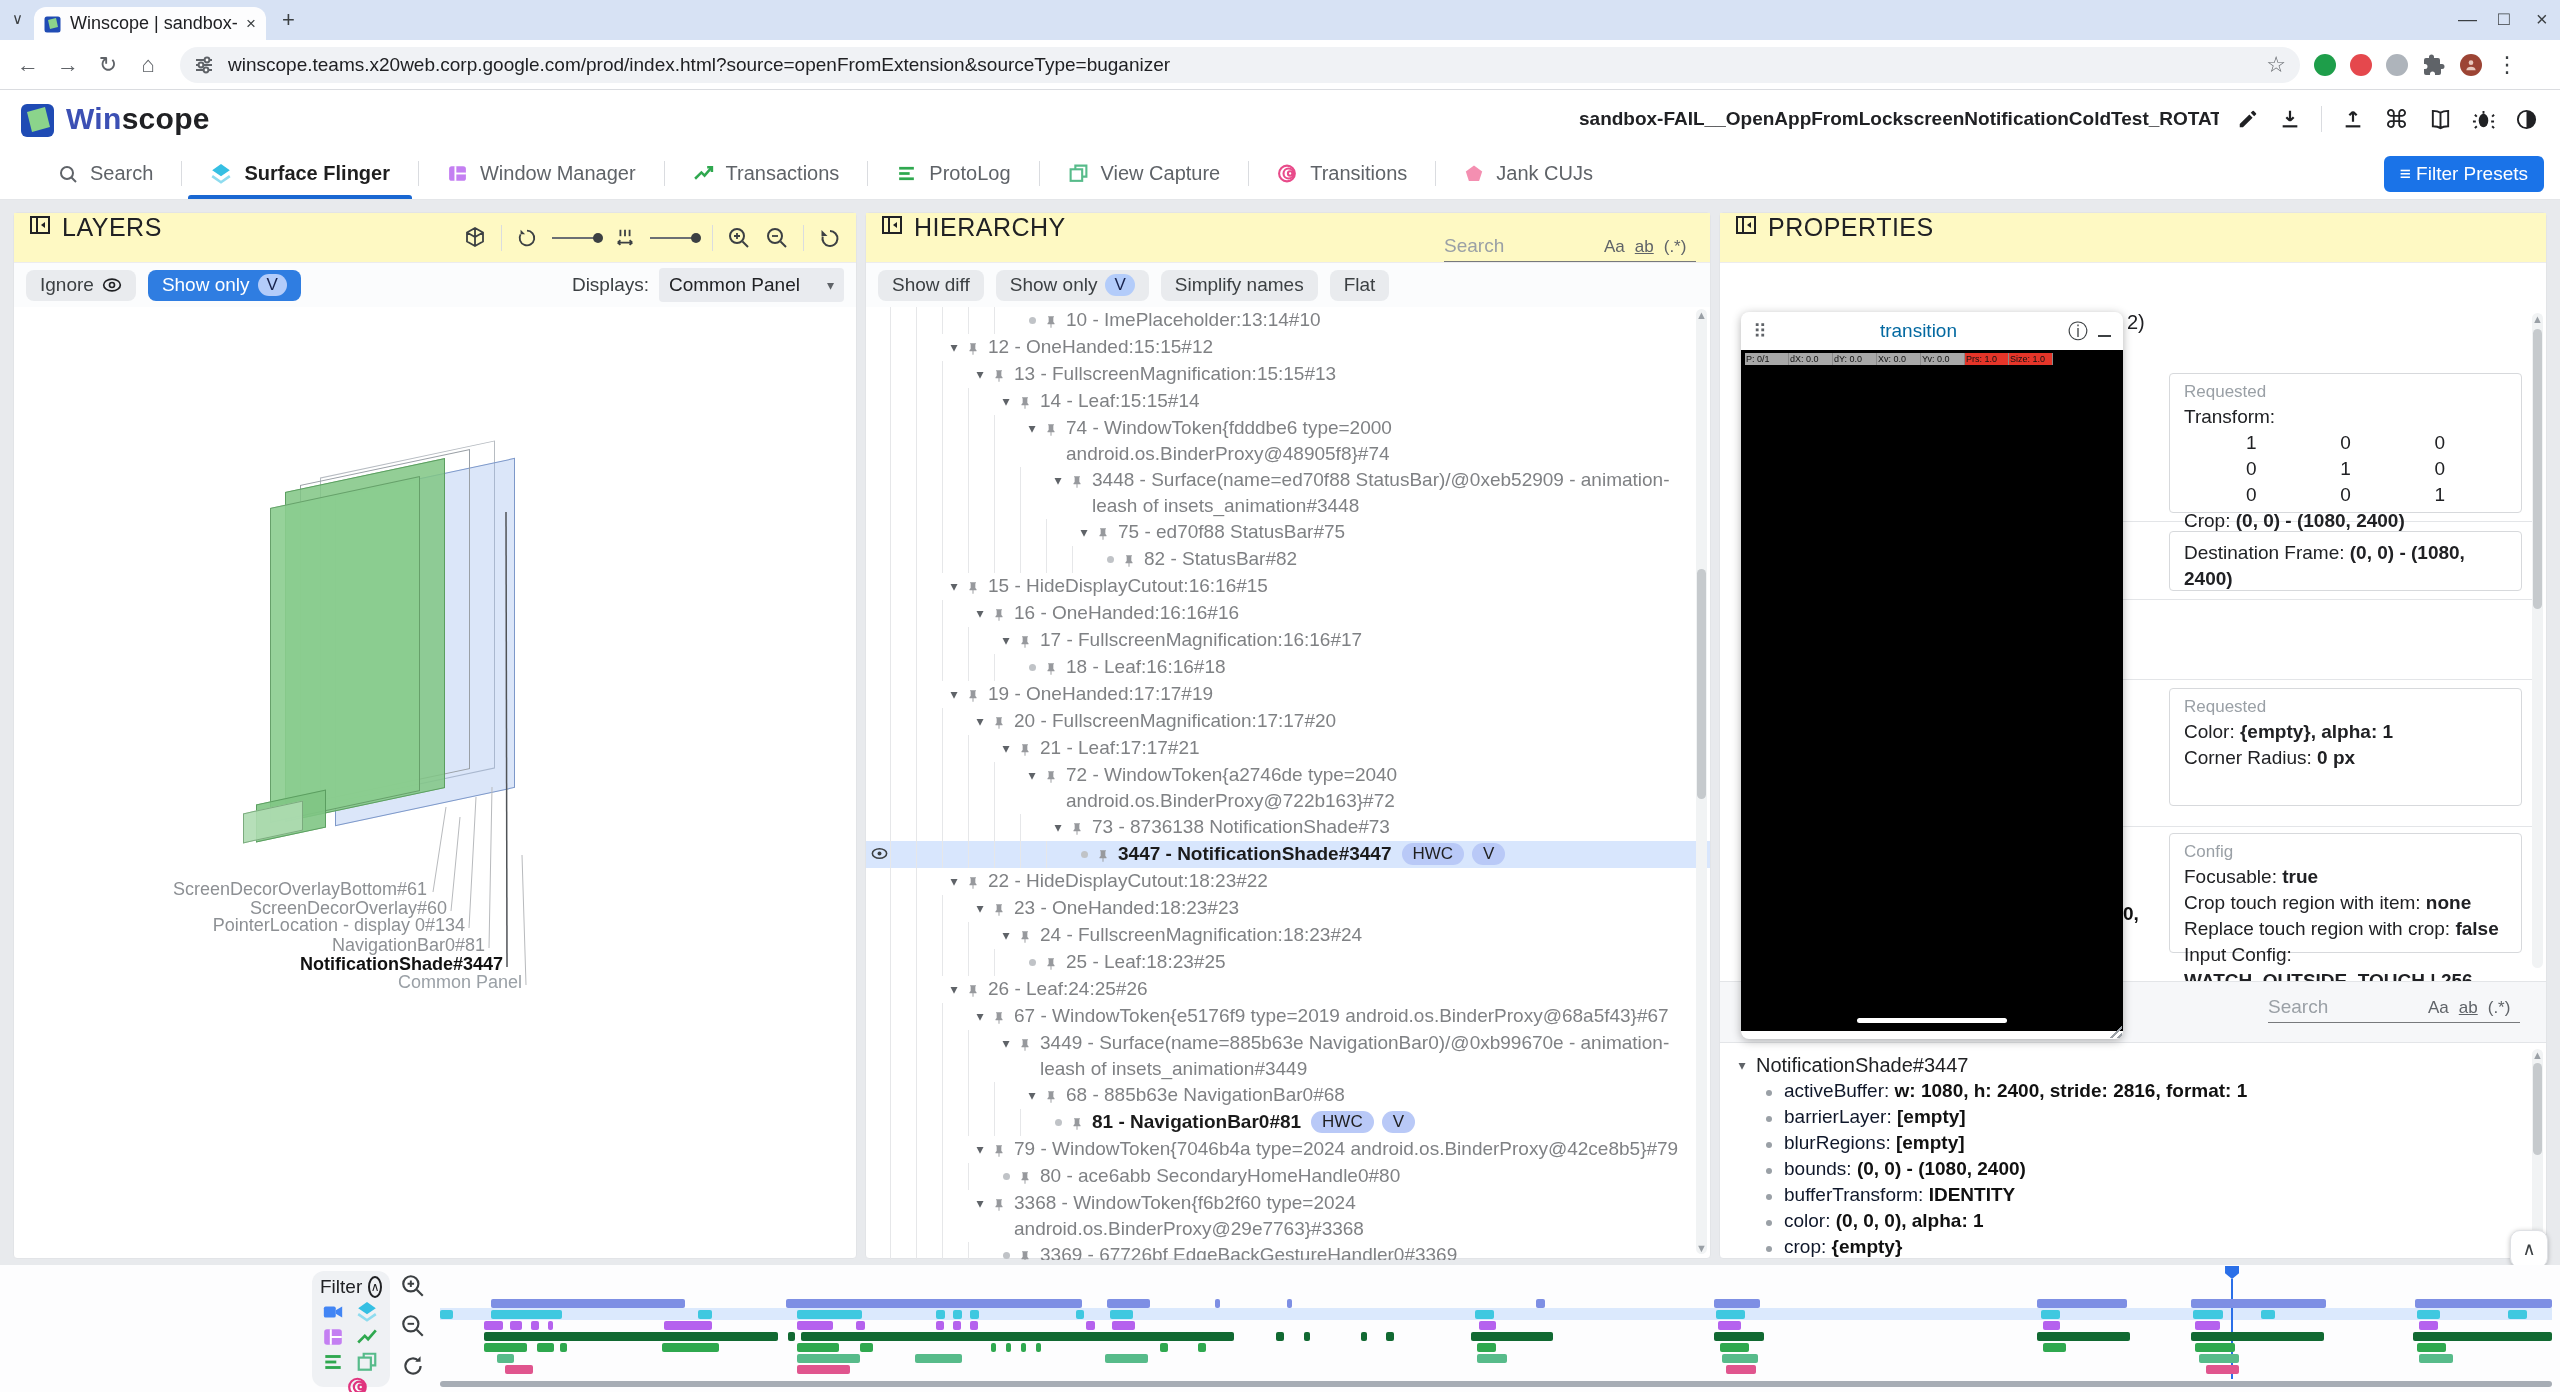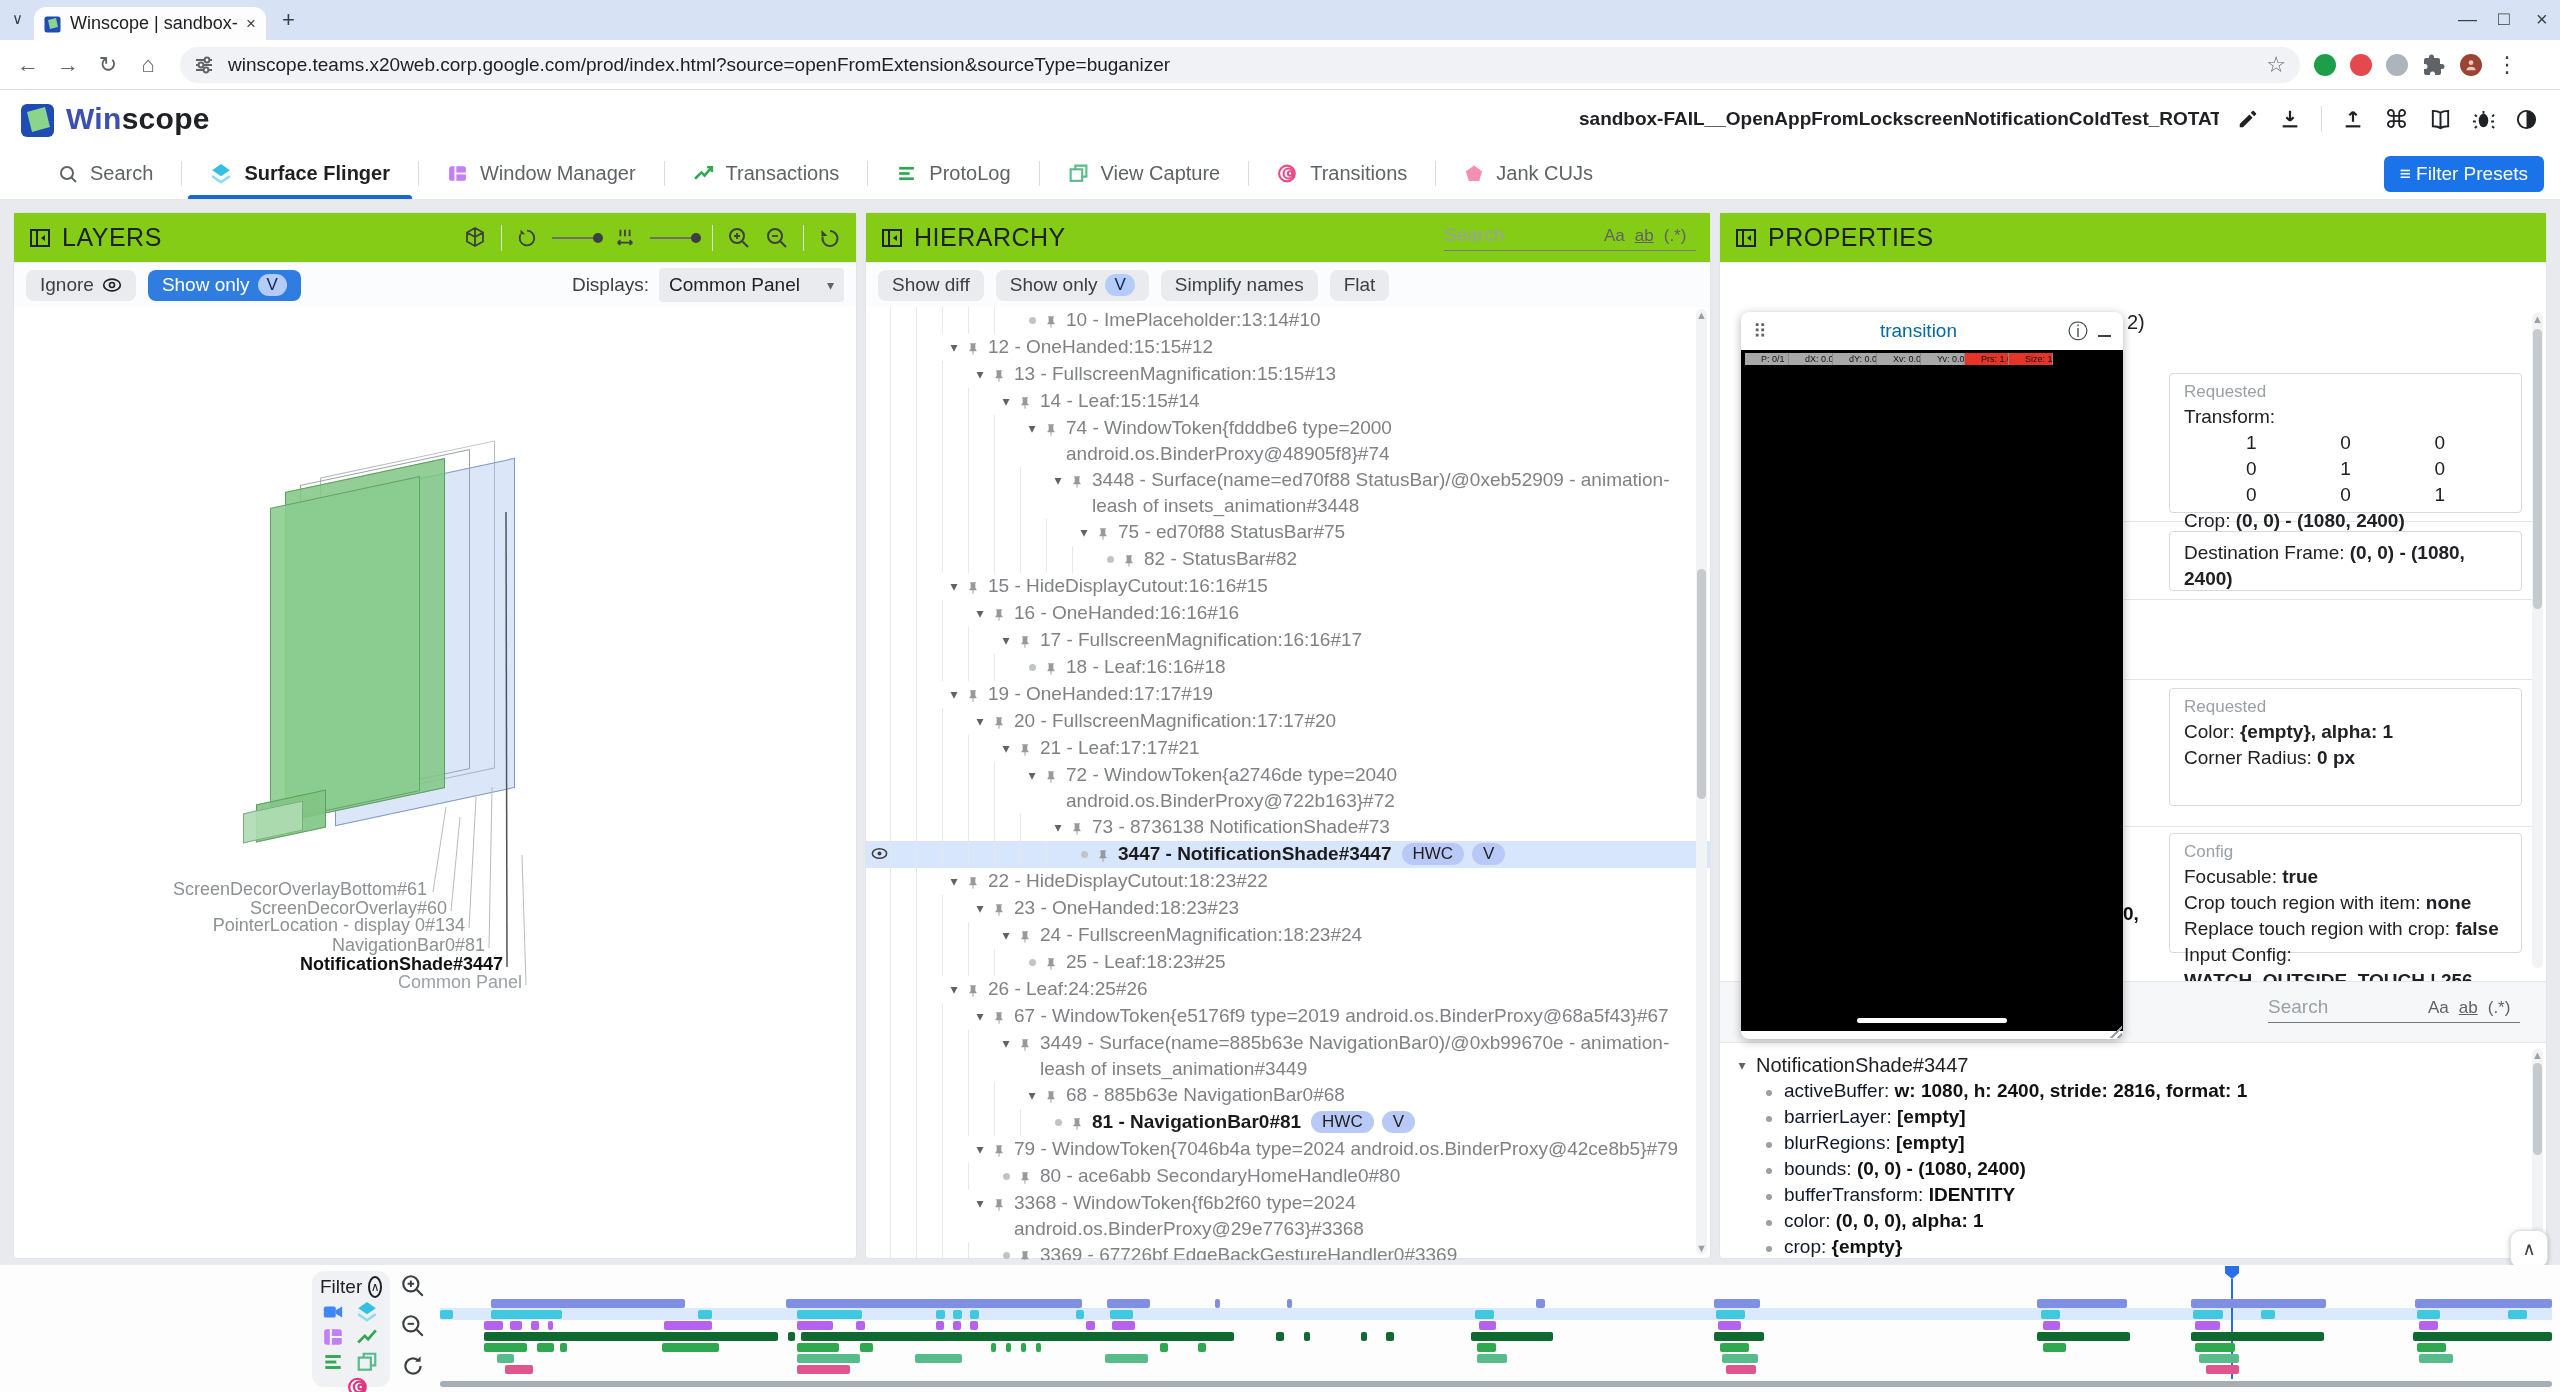--- a/index.html
+++ b/index.html
@@ -25,21 +25,21 @@
   .hact{display:flex;align-items:center;gap:20px;margin:0 22px 0 18px;}
   .hact svg,.hact span{flex:none;}
   
   .ntabs{position:absolute;left:0;top:148px;width:2560px;height:52px;background:#fff;display:flex;align-items:stretch;padding-left:30px;border-bottom:1px solid #e4e6e9;}
   .ntab{position:relative;display:flex;align-items:center;gap:12px;padding:0 28px;font-size:20px;color:#5f6368;}
   .ntab.active{color:#1f1f1f;font-weight:600;}
   .ntab.active::after{content:"";position:absolute;left:6px;right:6px;bottom:0;height:4px;background:#1967d2;border-radius:3px 3px 0 0;}
   .tsep{width:1px;background:#dadce0;margin:13px 0;}
   
   .panel{position:absolute;top:212px;height:1047px;background:#fff;border:1px solid #e2e4e7;border-radius:4px;}
-  .phead{height:50px;display:flex;align-items:center;background:#84cc16;border-bottom:1px solid #ececee;padding:0 14px;gap:10px;}
+  .phead{height:50px;display:flex;background:#fef9c3;border-bottom:1px solid #ececee;padding:0 14px;gap:10px;}
   .ptitle{font-size:25px;font-weight:500;color:#202124;letter-spacing:.5px;}
   .ptool{height:44px;display:flex;align-items:center;background:#fbfcfd;padding:0 12px;gap:12px;}
   .chip{height:31px;display:flex;align-items:center;gap:8px;background:#e9ebee;border-radius:8px;padding:0 14px;font-size:19px;color:#3c4043;white-space:nowrap;}
   .chip.blue{background:#2f7de1;color:#fff;}
   .vbadge{background:#b3ccfa;color:#17224d;border-radius:11px;padding:0 9px;font-size:17px;height:22px;line-height:22px;}
   .sep{width:1px;height:26px;background:#dadce0;}
   .slider{width:48px;height:2px;background:#6b6f73;position:relative;}
   .slider .knob{position:absolute;right:-3px;top:-4px;width:10px;height:10px;border-radius:50%;background:#3c4043;}
   .searchwrap{display:flex;align-items:flex-end;gap:10px;border-bottom:1px solid #77797c;padding-bottom:4px;}
   .searchwrap input{border:none;outline:none;background:transparent;font-size:19px;color:#202124;width:150px;font-family:"Liberation Sans",sans-serif;}
@@ -73,21 +73,21 @@
   .pitem{display:flex;align-items:flex-start;min-height:26px;font-size:19px;}
   .pdot{width:6px;height:6px;border-radius:50%;background:#9aa0a6;margin:10px 12px 0 6px;flex:none;}
   .pkey{color:#0f172a;white-space:pre;}
   .pval{color:#111;font-weight:700;}
   
   .tcard{position:absolute;left:21px;top:49px;width:382px;height:727px;background:#fff;border-radius:8px;box-shadow:0 2px 10px rgba(0,0,0,.3);}
   .tchead{height:38px;display:flex;align-items:center;padding:0 12px;gap:10px;}
   .tctitle{flex:1;text-align:center;font-size:19px;color:#0369a1;}
   .tscreen{position:absolute;left:0;top:38px;width:382px;height:681px;background:#000;}
   #strip{position:absolute;left:4px;top:3px;display:flex;}
-  .scell{width:44px;height:12px;background:#a8a8a8;font-size:9px;color:#111;line-height:12px;padding-left:16px;white-space:nowrap;overflow:hidden;border-right:1px solid #8a8a8a;}
+  .scell{width:44px;height:12px;background:#a8a8a8;font-size:9px;color:#111;line-height:12px;padding-left:1px;white-space:nowrap;overflow:hidden;border-right:1px solid #8a8a8a;}
   .scell.red{background:#e53529;}
   .gesture{position:absolute;left:116px;bottom:8px;width:150px;height:5px;border-radius:3px;background:#fff;}
   .rhandle{position:absolute;right:1px;bottom:1px;width:14px;height:14px;background:
      linear-gradient(315deg,transparent 2px,#9aa0a6 2px 4px,transparent 4px 7px,#9aa0a6 7px 9px,transparent 9px);}
   
   .timeline{position:absolute;left:0;top:1265px;width:2560px;height:127px;background:#fdfdfe;}
   .tlcard{position:absolute;left:13px;top:12px;width:278px;height:104px;background:#eff1f4;border-radius:14px;padding:6px 12px;}
   .tlrow{display:flex;align-items:center;height:30px;border-bottom:1px solid #b9bcc1;gap:8px;}
   .tltime{font-size:19px;font-weight:700;color:#202124;}
   .tlsub{font-size:17px;color:#3c4043;margin-left:auto;}

